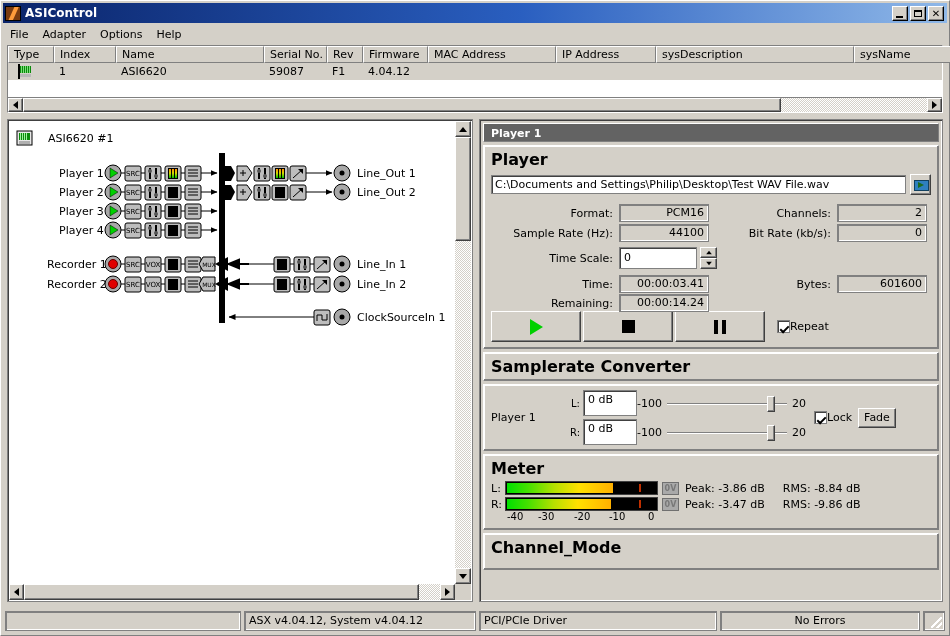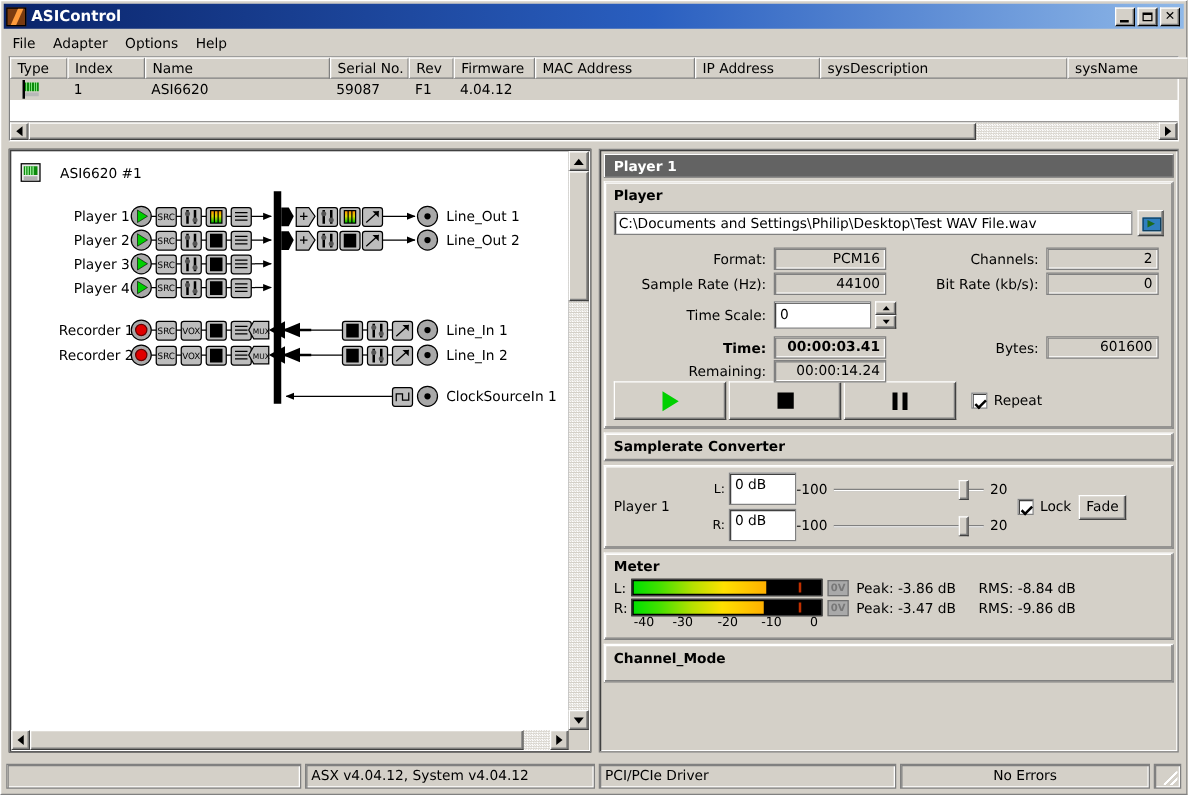--- a/index.html
+++ b/index.html
@@ -166,21 +166,21 @@
     padding: 3px 7px; height: 19px; line-height: 13px;
     border: 1px solid #808080; border-top-color:#fff; border-left-color:#fff;
   }
   .group {
     border: 1px solid #808080;
     border-top-color: #fff; border-left-color: #fff;
     box-shadow: inset -1px -1px 0 #808080, inset 1px 1px 0 #fff;
     margin-top: 3px; background: #d4d0c8;
     padding: 4px 7px 6px 7px;
   }
-  .group > .grp-label { font-weight: bold; font-size: 11px; margin-bottom: 5px; }
+  .group > .grp-label { font-weight: bold; font-size: 16px; margin-bottom: 5px; }
 
   .path-row { display: flex; align-items: center; gap: 4px; margin-bottom: 9px; }
   .textbox {
     background: #fff;
     border: 1px solid #808080;
     box-shadow: inset 1px 1px 0 #404040, inset -1px -1px 0 #fff;
     height: 19px; line-height: 17px; padding: 0 3px; font-size: 11px;
     white-space: nowrap; overflow: hidden;
   }
   .browse-btn {
@@ -231,21 +231,21 @@
     border: 1px solid #fff; border-right-color: #404040; border-bottom-color: #404040;
     box-shadow: inset -1px -1px 0 #808080;
     display: flex; align-items: center; justify-content: center;
     margin-right: 2px;
   }
   .play-tri { width:0;height:0;border-left:13px solid #00d000;border-top:8px solid transparent;border-bottom:8px solid transparent; }
   .stop-sq { width: 13px; height: 13px; background: #000; }
   .pause-ic { width: 12px; height: 14px; position: relative; }
   .pause-ic::before,.pause-ic::after{content:"";position:absolute;top:0;width:4px;height:14px;background:#000;}
   .pause-ic::before{left:0;} .pause-ic::after{right:0;}
-  .chk-wrap { display: flex; align-items: center; gap: 5px; margin-left: 10px; }
+  .chk-wrap { display: flex; align-items: center; gap: 0; margin-left: 10px; }
   .checkbox {
     width: 13px; height: 13px; background: #fff;
     border: 1px solid #808080;
     box-shadow: inset 1px 1px 0 #404040;
     position: relative; flex: none;
   }
   .checkbox.on::after {
     content:""; position:absolute; left:2px; top:5px; width:7px; height:3px;
     border-left:2px solid #000; border-bottom:2px solid #000;
     transform: rotate(-45deg);
@@ -742,21 +742,21 @@
               <div class="spin-b">
                   <span class="arrow arr-u"></span>
                 </div>
               <div class="spin-b">
                   <span class="arrow arr-d"></span>
                 </div>
             </div>
           </div>
         </div>
 
-        <div class="frow" style="left:0; top:71px;font-weight:bold;">
+        <div class="frow" style="left:0; top:71px;">
           <div class="flabel" style="width:128px">Time:</div>
           <div class="readonly" style="width:90px">00:00:03.41</div>
         </div>
 
         <div class="frow" style="left:236px; top:71px;">
           <div class="flabel" style="width:110px">Bytes:</div>
           <div class="readonly" style="width:90px">601600</div>
         </div>
 
         <div class="frow" style="left:0; top:90px;">

